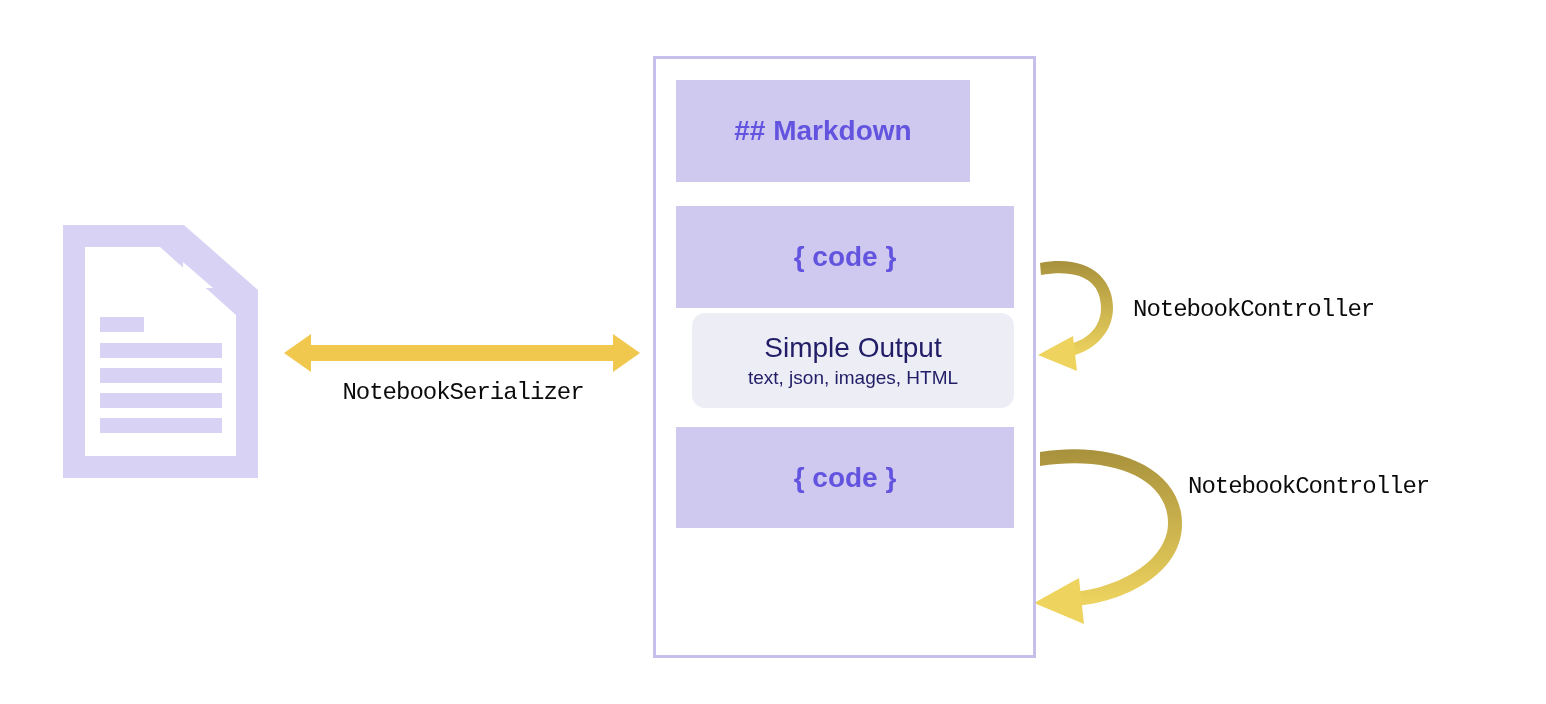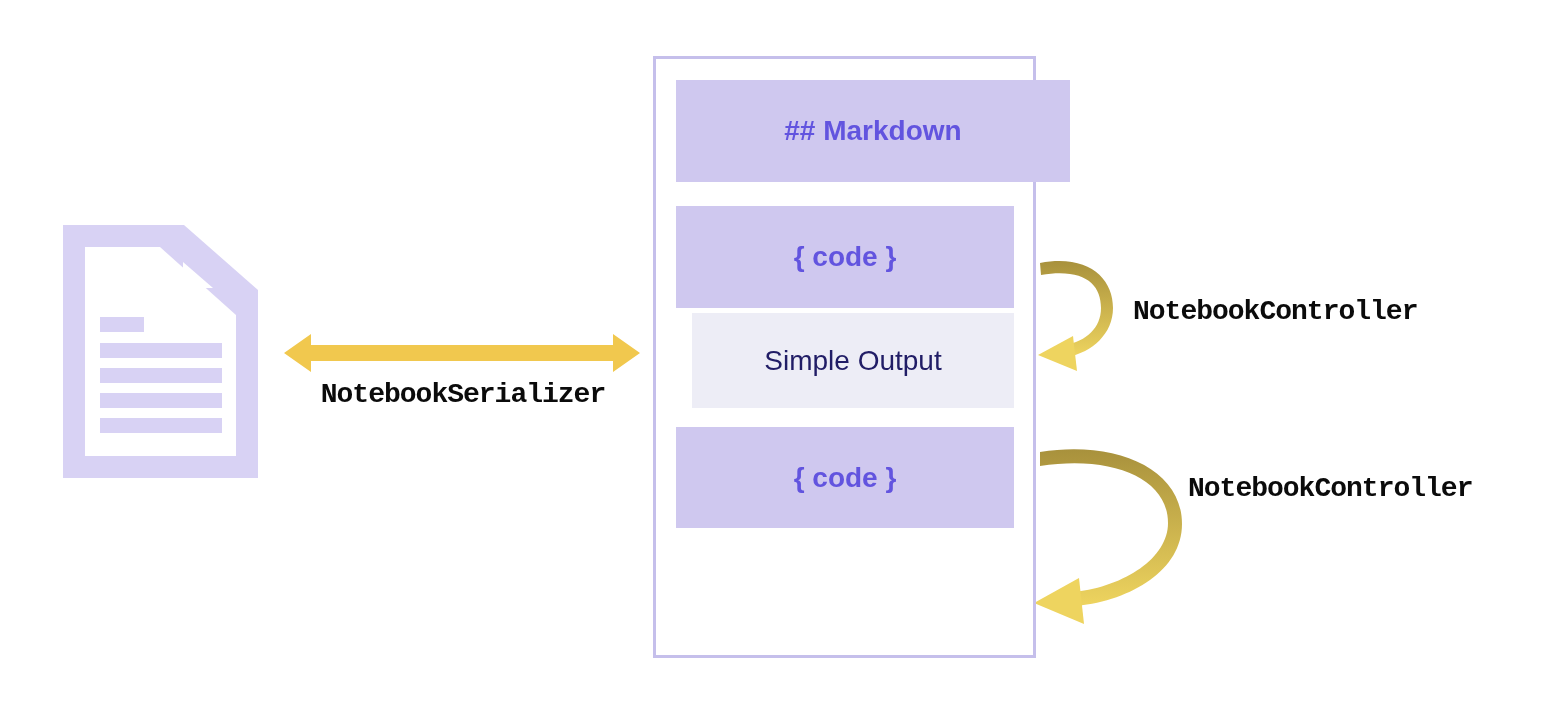--- a/index.html
+++ b/index.html
@@ -55,32 +55,32 @@
   .cell-output .out-title {
     font-size: 28px;
     font-weight: 400;
     line-height: 34px;
   }
   .cell-output .out-sub {
     font-size: 19px;
     font-weight: 400;
     line-height: 25px;
   }
-  .cell-markdown { left: 20px; top: 21px;  width: 394px; height: 102px; }
+  .cell-markdown { left: 20px; top: 21px;  width: 294px; height: 102px; }
   .cell-code-top { left: 20px; top: 147px; width: 338px; height: 102px; }
-  .cell-simple   { left: 36px; top: 254px; width: 322px; height: 95px;  }
+  .cell-simple   { left: 36px; top: 254px; width: 322px; height: 95px; border-radius: 13px;  }
   .cell-code-bot { left: 20px; top: 368px; width: 338px; height: 101px; }
   .cell-advanced { left: 36px; top: 478px; width: 322px; height: 96px;  }
 
   
   .api-label {
     position: absolute;
     font-family: "Liberation Mono", monospace;
-    font-weight: bold;
-    font-size: 28px;
+    font-weight: normal;
+    font-size: 24px;
     color: var(--label_text, #0b0b0b);
     white-space: nowrap;
     letter-spacing: -1px;
   }
   .lbl-serializer {
     left: 300px;
     top: 379px;
     width: 326px;
     text-align: center;
   }
@@ -147,20 +147,21 @@
 
   <div class="notebook">
     <div class="cell cell-purple cell-markdown">
       <span>## Markdown</span>
     </div>
     <div class="cell cell-purple cell-code-top">
       <span>{ code }</span>
     </div>
     <div class="cell cell-output cell-simple">
       <div class="out-title">Simple Output</div>
+      <div class="out-sub">text, json, images, HTML</div>
     </div>
     <div class="cell cell-purple cell-code-bot">
       <span>{ code }</span>
     </div>
   </div>
 
   <div class="api-label lbl-serializer">NotebookSerializer</div>
   <div class="api-label lbl-controller-top">NotebookController</div>
   <div class="api-label lbl-controller-bot">NotebookController</div>
 

